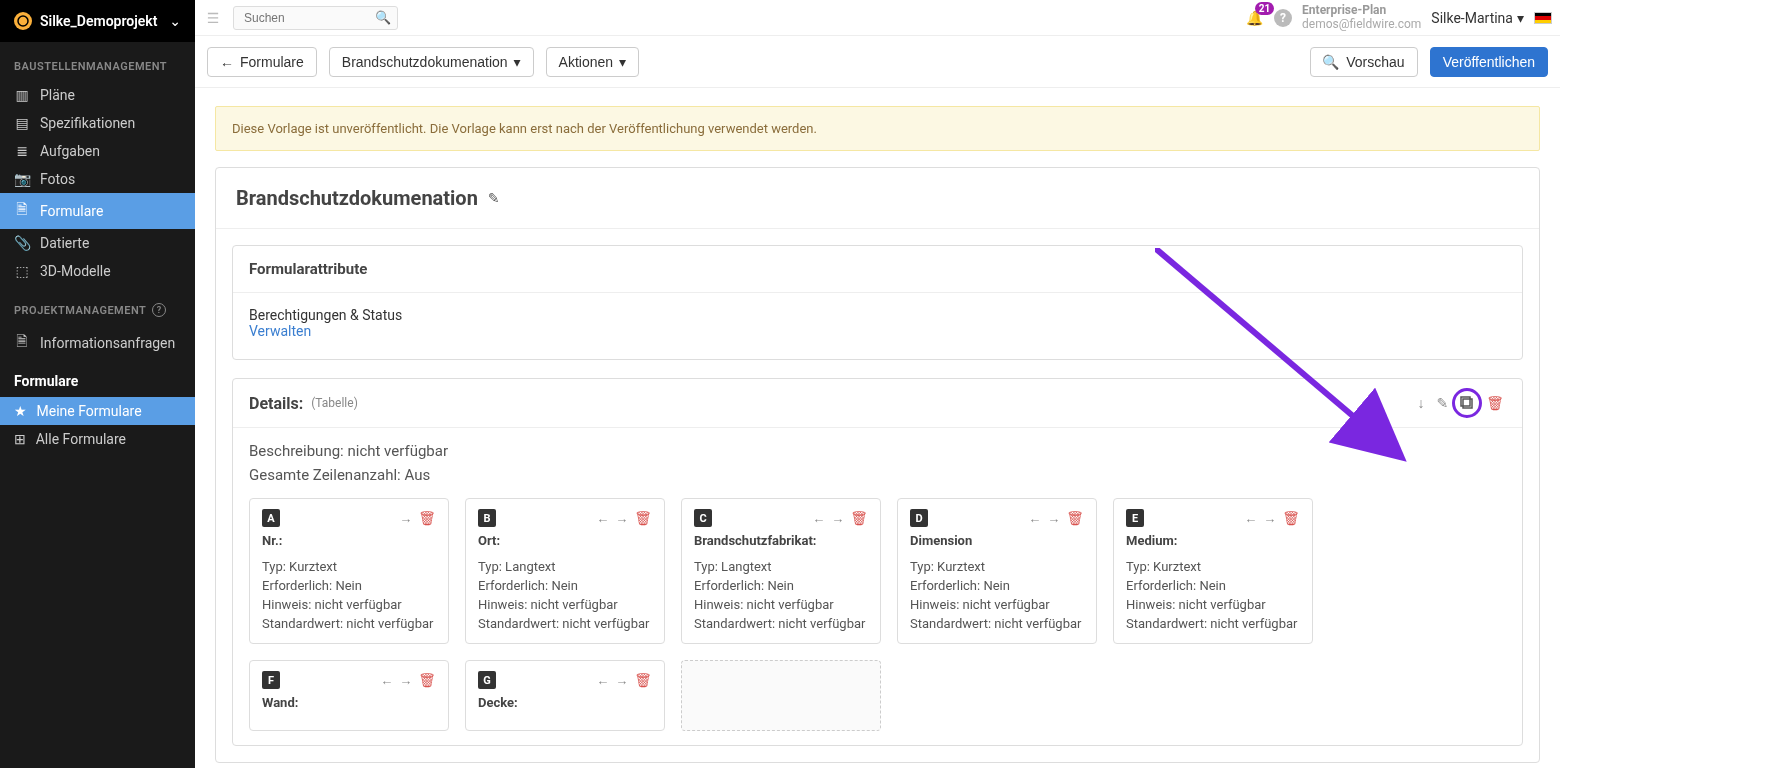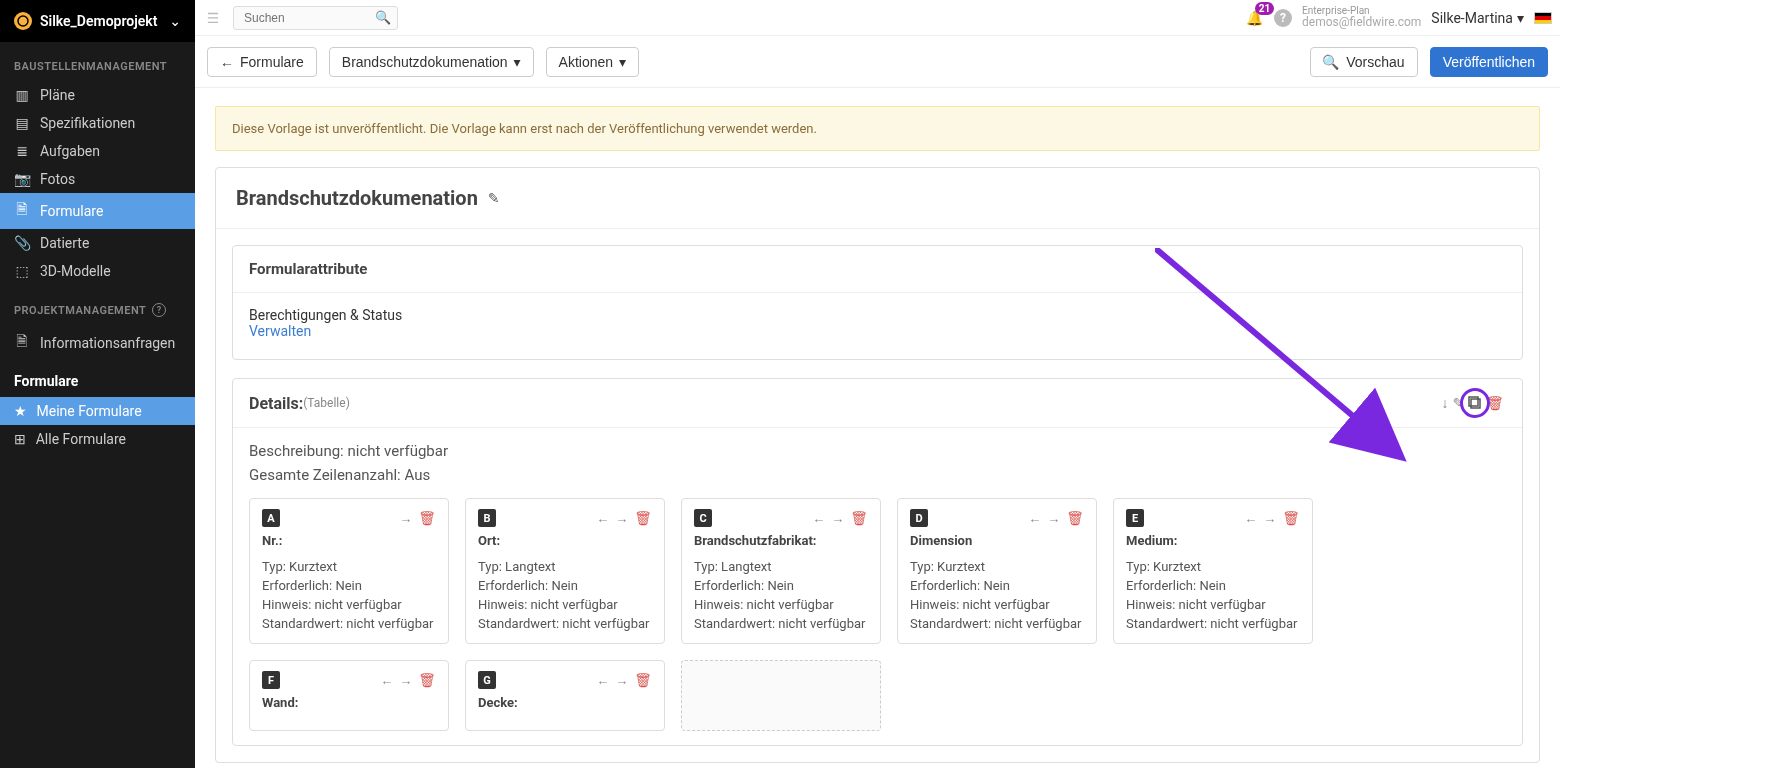--- a/index.html
+++ b/index.html
@@ -20,21 +20,21 @@
 .topbar { height: 36px; border-bottom: 1px solid #eee; display: flex; align-items: center; padding: 0 8px; gap: 10px; }
 .hamburger { width: 20px; color: #bbb; cursor: pointer; text-align:center;}
 .search-wrap { position: relative; }
 .search-wrap input { width: 165px; height: 24px; border: 1px solid #ddd; border-radius: 3px; padding: 2px 24px 2px 10px; font-size: 12px; background: #fafafa; }
 .search-wrap .sicon { position: absolute; right: 6px; top: 4px; color: #555; font-size: 13px; }
 .topbar .spacer { flex: 1; }
 .bell { position: relative; cursor: pointer; color: #777; }
 .bell .badge { position: absolute; top: -8px; left: 8px; background: #a21caf; color: #fff; border-radius: 8px; font-size: 10px; padding: 1px 4px; font-weight:700;}
 .help-icon { width: 18px; height: 18px; border-radius: 50%; background: #bbb; color: #fff; display:flex; align-items:center; justify-content:center; font-size:12px; font-weight:700; cursor:pointer;}
 .plan-block { line-height: 1.1; cursor:pointer;}
-.plan-block .p1 { font-size: 10px; color: #999; font-weight:400;}
+.plan-block .p1 { font-size: 12px; color: #999; font-weight:700;}
 .plan-block .p2 { font-size: 12px; color: #aaa; }
 .user-menu { color: #333; font-size: 14px; cursor: pointer; display:flex; align-items:center; gap:4px;}
 .flag { width: 18px; height: 12px; background: linear-gradient(to bottom, #000 0 33%, #dd0000 33% 66%, #ffce00 66% 100%); border:1px solid #ccc; cursor:pointer;}
 .toolbar { height: 52px; border-bottom: 1px solid #eee; display: flex; align-items: center; padding: 0 12px; gap: 12px; }
 .btn { border: 1px solid #ccc; background: #fff; border-radius: 4px; padding: 6px 12px; font-size: 14px; cursor: pointer; display: inline-flex; align-items: center; gap: 6px; color:#333;}
 .btn.primary { background: #2e74d0; border-color: #2e74d0; color: #fff; }
 .toolbar .spacer { flex: 1; }
 .content { flex: 1; overflow-y: auto; padding: 18px 20px; background: #fff; position:relative;}
 .warn-banner { background: #fcf8e3; border: 1px solid #f5e7a3; color: #8a6d3b; padding: 14px 16px; font-size: 13px; border-radius: 2px;}
 .form-card { border: 1px solid #ddd; border-radius: 4px; margin-top: 16px; }
@@ -42,21 +42,21 @@
 .form-title-row h2 { font-size: 20px; font-weight: 700; color: #444; }
 .form-inner { padding: 16px; }
 .attr-card { border: 1px solid #ddd; border-radius: 4px; }
 .attr-head { padding: 14px 16px; font-weight: 700; font-size: 15px; border-bottom: 1px solid #eee; color:#444;}
 .attr-body { padding: 10px 16px 16px; }
 .attr-row { display: flex; padding: 4px 0; font-size: 14px; flex-direction: column; }
 .attr-row .k { width: 200px; color: #333; }
 .attr-row .v { color: #333; }
 .attr-row .v.link { color: #3a7ed0; cursor: pointer; }
 .section-card { border: 1px solid #ddd; border-radius: 4px; margin-top: 18px; }
-.section-head-row { padding: 14px 16px; display: flex; align-items: center; border-bottom: 1px solid #eee; justify-content: center; }
+.section-head-row { padding: 14px 16px; display: flex; align-items: center; gap: 8px; border-bottom: 1px solid #eee; justify-content: center; }
 .section-head-row .title { font-weight: 700; font-size: 16px; color:#444;}
 .section-head-row .subtype { font-size: 12px; color: #888; }
 .section-head-row .spacer { flex: 1; }
 .iconbtn { cursor: pointer; color: #888; padding: 2px; }
 .iconbtn.trash { color: #d9534f; }
 .copy-highlight { position:relative; }
 .copy-highlight::after { content:""; position:absolute; inset:-6px; border:3px solid #7a27e0; border-radius:50%; }
 .section-body { padding: 14px 16px; }
 .meta-line { font-size: 15px; color: #555; margin-bottom: 6px; }
 .cols-grid { display: grid; grid-template-columns: repeat(5, 200px); gap: 16px; margin-top: 14px; }

